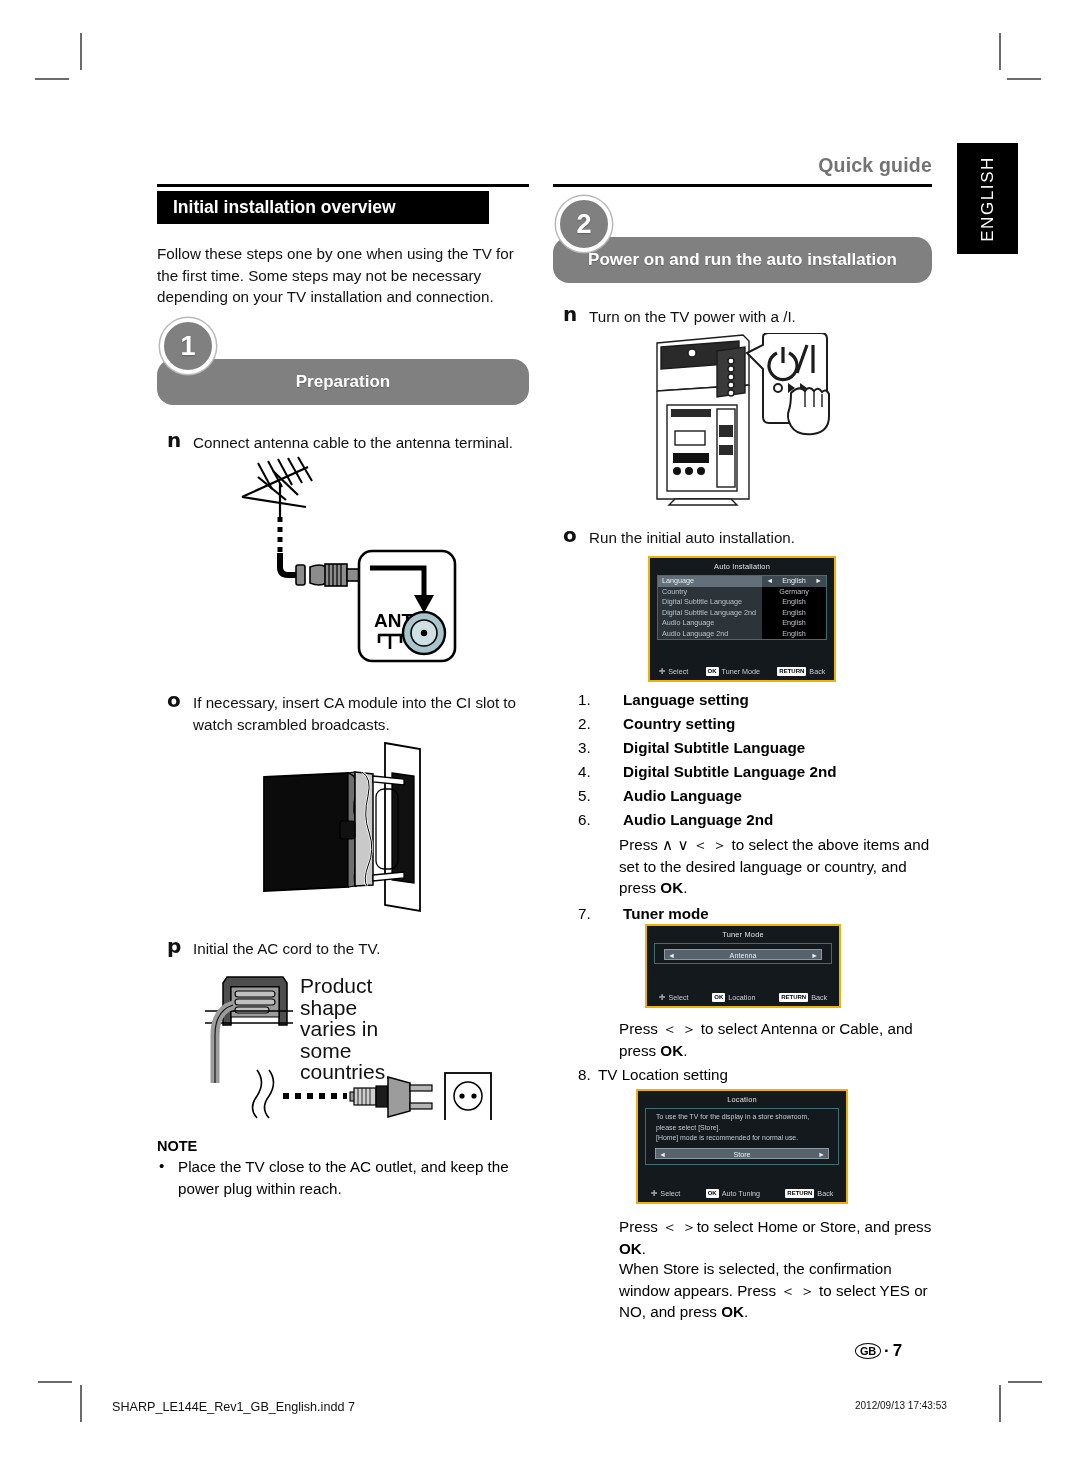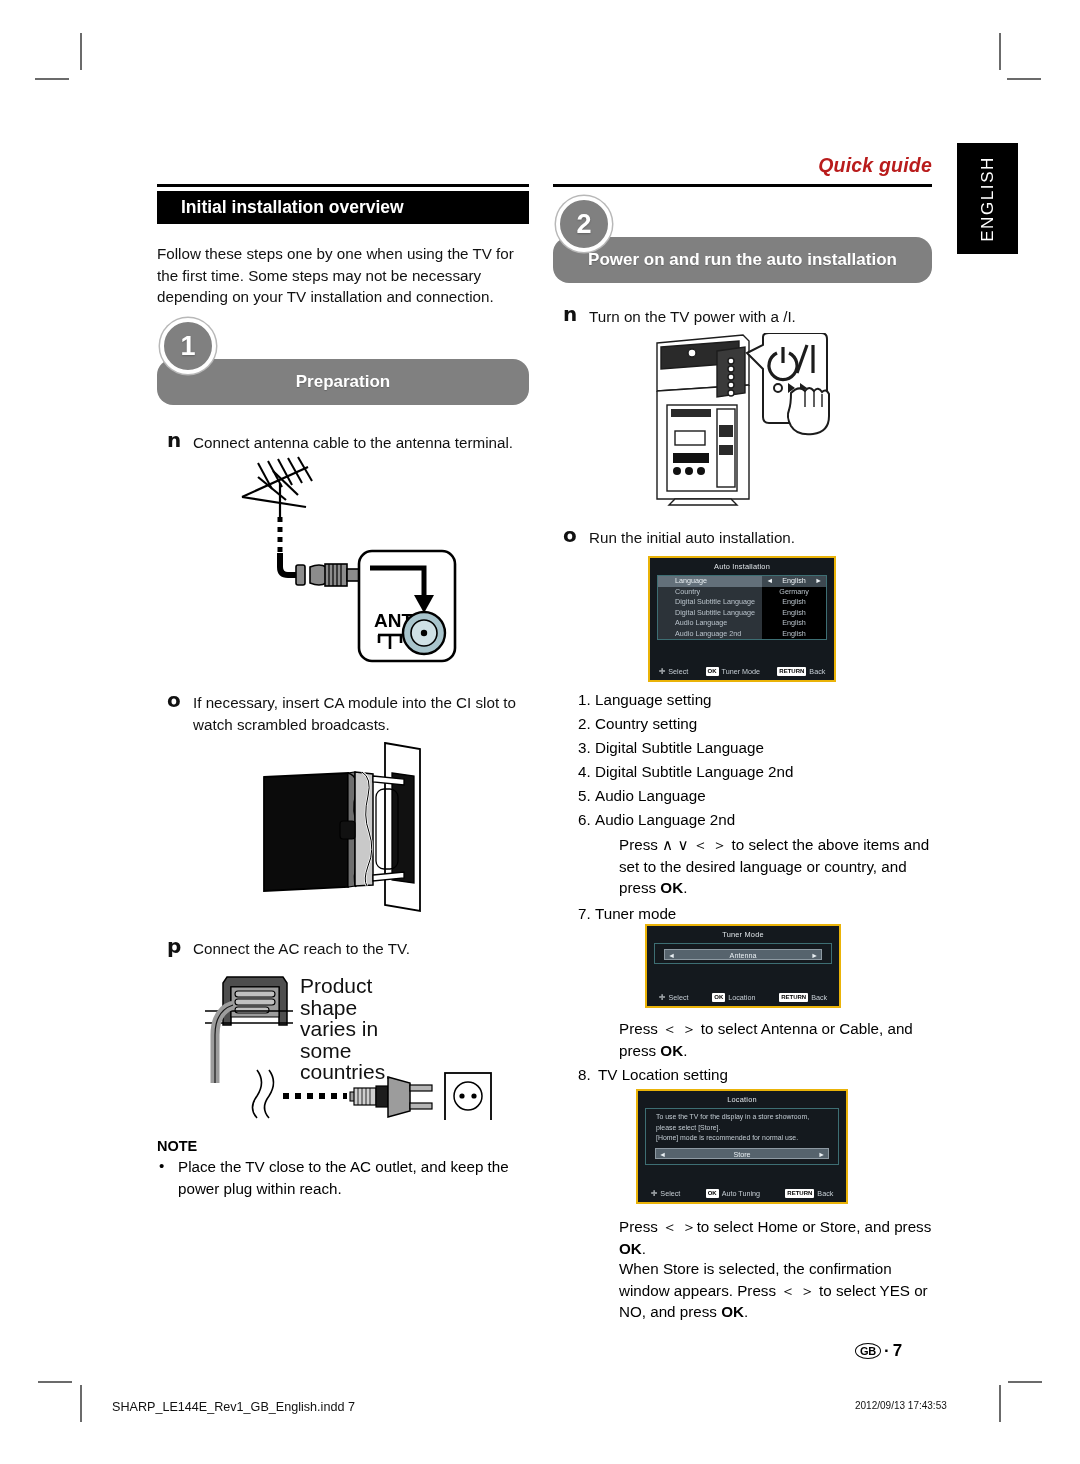--- a/index.html
+++ b/index.html
@@ -14,41 +14,41 @@
 
   
   .cm { position: absolute; background: #6b6b6b; }
   .cm.h { height: 2px; width: 34px; }
   .cm.v { width: 2px; height: 37px; }
 
   
   .quick-guide {
     position: absolute; left: 620px; top: 154px; width: 312px;
     text-align: right; font-size: 19.5px; font-weight: bold;
-    letter-spacing: .2px; color: #b91c1c; font-style: italic;
+    letter-spacing: .2px; color: #737373;
   }
   .rule-left  { position: absolute; left: 157px; top: 184px; width: 372px; height: 3px; background: #000; }
   .rule-right { position: absolute; left: 553px; top: 184px; width: 379px; height: 3px; background: #000; }
 
   .english-tab {
     position: absolute; left: 957px; top: 143px; width: 61px; height: 111px;
     background: #000; color: #fff;
     display: flex; align-items: center; justify-content: center;
   }
   .english-tab span {
     writing-mode: vertical-rl; transform: rotate(180deg);
     font-size: 17px; letter-spacing: 1.6px;
   }
 
   
   .black-bar {
-    position: absolute; left: 157px; top: 191px; width: 372px; height: 33px;
+    position: absolute; left: 157px; top: 191px; width: 332px; height: 33px;
     background: #000; color: #fff;
     font-size: 17.5px; font-weight: bold;
-    display: flex; align-items: center; padding-left: 24px;
+    display: flex; align-items: center; padding-left: 16px;
   }
 
   
   .intro {
     position: absolute; left: 157px; top: 243px; width: 372px;
     font-size: 15.2px; line-height: 21.5px; color: #111;
   }
 
   
   .gray-bar {
@@ -85,42 +85,42 @@
     position: absolute; left: 157px; top: 1156px; width: 378px;
     font-size: 15.2px; line-height: 21.5px;
   }
   .note-body .bullet { position: absolute; left: 2px; top: -1px; }
   .note-body .nb { display: block; margin-left: 21px; }
 
   
   .numlist { position: absolute; left: 578px; top: 688px; width: 360px; font-size: 15.2px; }
   .numlist .li { position: relative; min-height: 24px; line-height: 24px; }
   .numlist .li .n { position: absolute; left: 0; width: 26px; text-align: left; }
-  .numlist .li .t { display: block; margin-left: 17px; }
+  .numlist .li .t { display: block; margin-left: 45px; font-weight: bold; }
   .para { margin-left: 41px; line-height: 21.5px; }
 
   .para2 { position: absolute; left: 619px; top: 1018px; width: 320px; font-size: 15.2px; line-height: 21.5px; }
   .numlist8 { position: absolute; left: 578px; top: 1063px; width: 360px; font-size: 15.2px; line-height: 24px; }
   .numlist8 .n { position: absolute; left: 0; }
   .numlist8 .t { display: block; margin-left: 20px; }
   .para3 { position: absolute; left: 619px; top: 1216px; width: 324px; font-size: 15.2px; line-height: 21.5px; }
   .para4 { position: absolute; left: 619px; top: 1258px; width: 324px; font-size: 15.2px; line-height: 21.5px; }
   b.ok { font-weight: bold; }
 
   
   .osd {
     position: absolute; background: #14191e;
     border: 2px solid #eab308;
     font-family: "Liberation Sans", sans-serif;
     overflow: hidden;
   }
   .osd-title { text-align: center; color: #dfe4e8; font-size: 7.4px; padding-top: 4px; letter-spacing: .2px; }
   .osd-panel { border: 1px solid #3d6e73; margin: 4px 7px 0 7px; }
   .osd-row { display: flex; height: 10.5px; align-items: center; font-size: 7.2px; }
-  .osd-row .k { flex: 0 0 62%; color: #b9c3cb; padding-left: 17px; background: #2c3339; height: 100%; line-height: 10.5px; }
+  .osd-row .k { flex: 0 0 62%; color: #b9c3cb; padding-left: 4px; background: #2c3339; height: 100%; line-height: 10.5px; }
   .osd-row .v { flex: 1; color: #b9c3cb; text-align: center; background: #000000; height: 100%; line-height: 10.5px; position: relative; }
   .osd-row.sel .k { background: #63707a; color: #e8eef2; }
   .osd-row.sel .v { background: #3d4850; color: #eef3f6; }
   .osd-row.sel .v .lt { position: absolute; left: 4px; top: 0; }
   .osd-row.sel .v .rt { position: absolute; right: 4px; top: 0; }
   .osd-foot {
     position: absolute; bottom: 4px; left: 0; right: 0;
     display: flex; justify-content: space-around; align-items: center;
     color: #c6ced5; font-size: 7.2px;
   }
@@ -267,21 +267,21 @@
       <rect x="88" y="86" width="15" height="18" rx="3" fill="#111" stroke="#000" stroke-width="1.2"></rect>
 
       <path d="M121 41 L152 44 L152 50 L121 47 Z" fill="#fff" stroke="#000" stroke-width="1.3"></path>
       <path d="M121 140 L152 137 L152 143 L121 146 Z" fill="#fff" stroke="#000" stroke-width="1.3"></path>
       <rect x="124" y="54" width="22" height="80" rx="8" fill="none" stroke="#000" stroke-width="1.3"></rect>
     </svg>
   </div>
 
   <div class="step" style="left:167px;top:938px;width:360px;">
     <span class="marker">p</span>
-    <span class="txt">Connect the AC reach to the TV.</span>
+    <span class="txt">Initial the AC cord to the TV.</span>
   </div>
 
   <div class="ill" style="left:205px;top:965px;">
     <svg width="290" height="155" viewBox="0 0 290 155">
 
       <path d="M22 12 L78 12 L82 18 L82 60 L74 60 L74 22 L26 22 L26 60 L18 60 L18 18 Z" fill="#4e4e4e" stroke="#000" stroke-width="1.5"></path>
       <path d="M26 22 L74 22 L74 52 L26 52 Z" fill="#9c9c9c" stroke="#000" stroke-width="1.2"></path>
       <g fill="#c0c0c0" stroke="#000" stroke-width="1.1">
         <rect x="30" y="26" width="40" height="6" rx="3"></rect>
         <rect x="30" y="34" width="40" height="6" rx="3"></rect>

